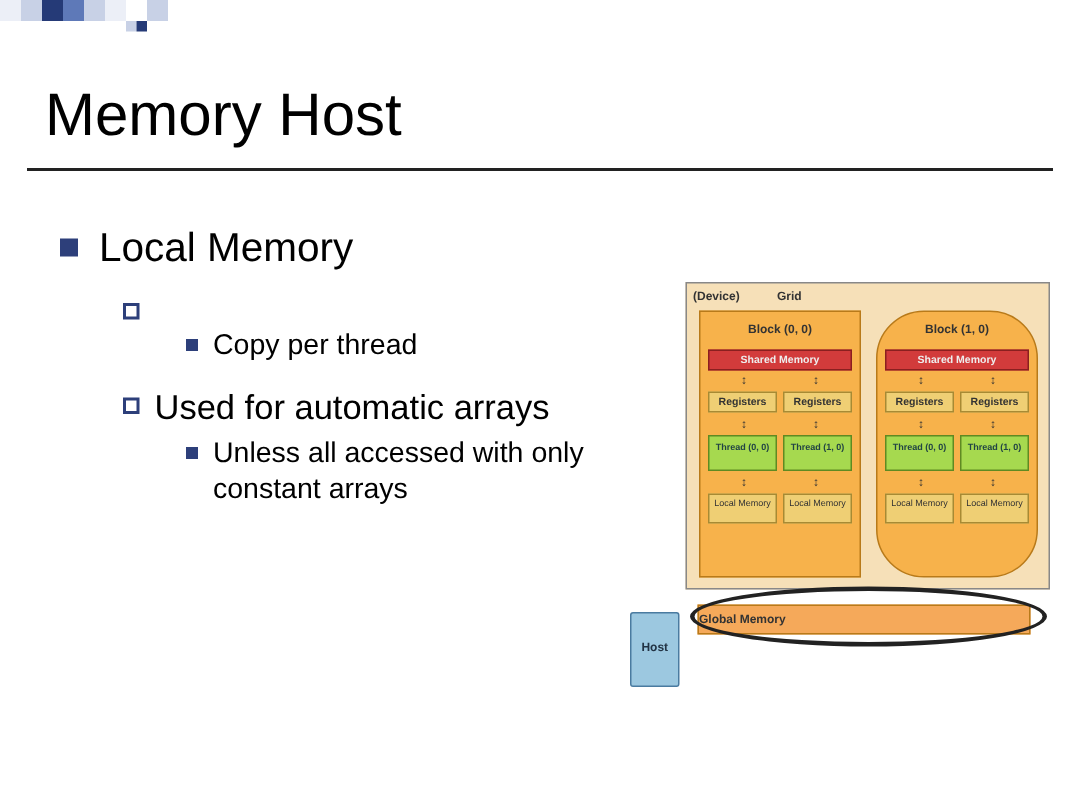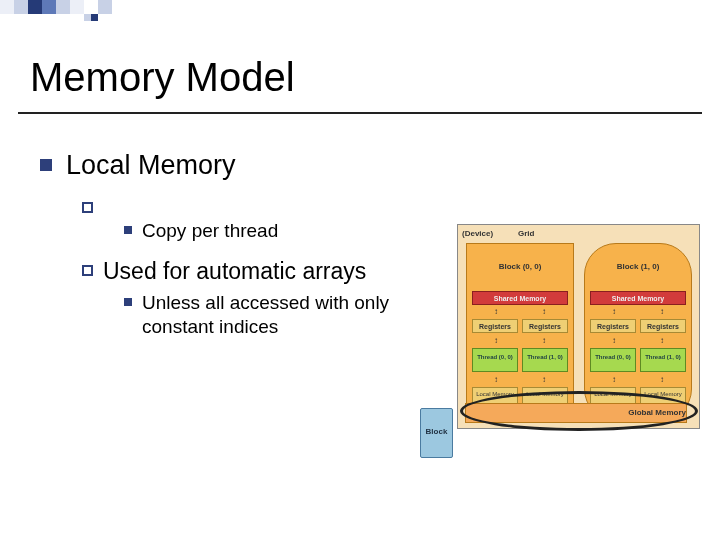--- a/index.html
+++ b/index.html
@@ -47,41 +47,40 @@
     left: 420px;
     width: 282px;
     height: 280px;
   }
   .grid-box {
     position: absolute;
     top: 0; left: 37px;
     width: 243px; height: 205px;
     background: #f6e0b8;
     border: 1px solid #888;
-    margin-top: 36px;
   }
   .dev-label { position: absolute; top: 4px; left: 4px; font-size: 8px; font-weight: bold; color: #333; }
   .grid-label { position: absolute; top: 4px; left: 60px; font-size: 8px; font-weight: bold; color: #333; }
 
   .block { position: absolute; width: 108px; height: 178px; background: #f7b24b; border: 1px solid #b87a1a; }
   .block.b0 { top: 18px; left: 8px; }
   .block.b1x { top: 18px; left: 126px; border-radius: 32px; }
-  .blk-label { text-align: center; font-size: 8px; font-weight: bold; color: #333; padding: 18px 0; }
+  .blk-label { text-align: center; font-size: 8px; font-weight: bold; color: #333; padding: 7px 0; }
 
   .shared { margin: 2px 5px; height: 14px; background: #d23b3b; border: 1px solid #8a1f1f; text-align: center; font-size: 7px; color: #eee; line-height: 13px; font-weight: bold; }
   .row2 { display: flex; justify-content: space-between; margin: 3px 5px; }
   .reg { width: 46px; height: 14px; background: #efcf74; border: 1px solid #a78a34; text-align: center; font-size: 7px; line-height: 13px; color: #333; font-weight: bold; }
   .thr { width: 46px; height: 24px; background: #a6d94f; border: 1px solid #5f8a22; text-align: center; font-size: 6px; line-height: 1.2; padding-top: 5px; color: #2b4; font-weight: bold; color:#244; }
   .loc { width: 46px; height: 20px; background: #efcf74; border: 1px solid #a78a34; text-align: center; font-size: 6px; line-height: 1.2; padding-top: 3px; color: #333; }
 
   .arrset { display: flex; justify-content: space-around; margin: 1px 5px; font-size: 8px; color:#333; }
 
   .host { position: absolute; top: 220px; left: 0; width: 33px; height: 50px; background: #9cc8e0; border: 1px solid #3a6; border-color:#4a7ba0; text-align: center; font-size: 8px; padding-top: 18px; color:#234; font-weight:bold; border-radius:2px; }
 
-  .gmem { position: absolute; top: 215px; left: 45px; width: 222px; height: 20px; background: #f5a95a; border: 1px solid #b87a1a; text-align: right; font-size: 8px; line-height: 18px; color:#333; font-weight:bold; }
+  .gmem { position: absolute; top: 215px; left: 45px; width: 222px; height: 20px; background: #f5a95a; border: 1px solid #b87a1a; text-align: left; font-size: 8px; line-height: 18px; color:#333; font-weight:bold; }
   .cmem { position: absolute; top: 247px; left: 45px; width: 227px; height: 20px; background: #e86b3a; border: 1px solid #a84820; text-align: center; font-size: 8px; line-height: 18px; color:#eee; font-weight:bold; }
 
   .ellipse {
     position: absolute;
     top: 203px; left: 40px;
     width: 238px; height: 40px;
     border: 3px solid #222;
     border-radius: 50%;
     pointer-events: none;
   }
@@ -97,42 +96,42 @@
     <div class="sq a"></div>
     <div class="sq d"></div>
     <div class="sq gap"></div>
     <div class="sq a"></div>
 </div>
 <div class="deco2">
   <div class="sm sq a"></div>
     <div class="sm sq c"></div>
 </div>
 
-<h1 class="title">Memory Model</h1>
+<h1 class="title">Memory Host</h1>
 <div class="rule"></div>
 
 <div class="content">
   <div class="b1">
     <div class="mk"></div>
     <div class="tx">Local Memory</div>
   </div>
   <div class="b2">
     <div class="mk"></div>
   </div>
   <div class="b3">
     <div class="mk"></div>
     <div class="tx">Copy per thread</div>
   </div>
   <div class="b2 b2b">
     <div class="mk"></div>
     <div class="tx">Used for automatic arrays</div>
   </div>
   <div class="b3">
     <div class="mk"></div>
-    <div class="tx">Unless all accessed with only constant indices</div>
+    <div class="tx">Unless all accessed with only constant arrays</div>
   </div>
 </div>
 
 <div class="diagram">
   <div class="grid-box">
     <div class="dev-label">(Device)</div>
     <div class="grid-label">Grid</div>
 
     <div class="block b0">
       <div class="blk-label">Block (0, 0)</div>
@@ -186,16 +185,16 @@
           <span>↕</span>
           <span>↕</span>
         </div>
       <div class="row2">
         <div class="loc">Local Memory</div>
         <div class="loc">Local Memory</div>
       </div>
     </div>
   </div>
 
-  <div class="host">Block</div>
+  <div class="host">Host</div>
   <div class="gmem">Global Memory</div>
   <div class="ellipse"></div>
 </div>
 
 </body></html>

